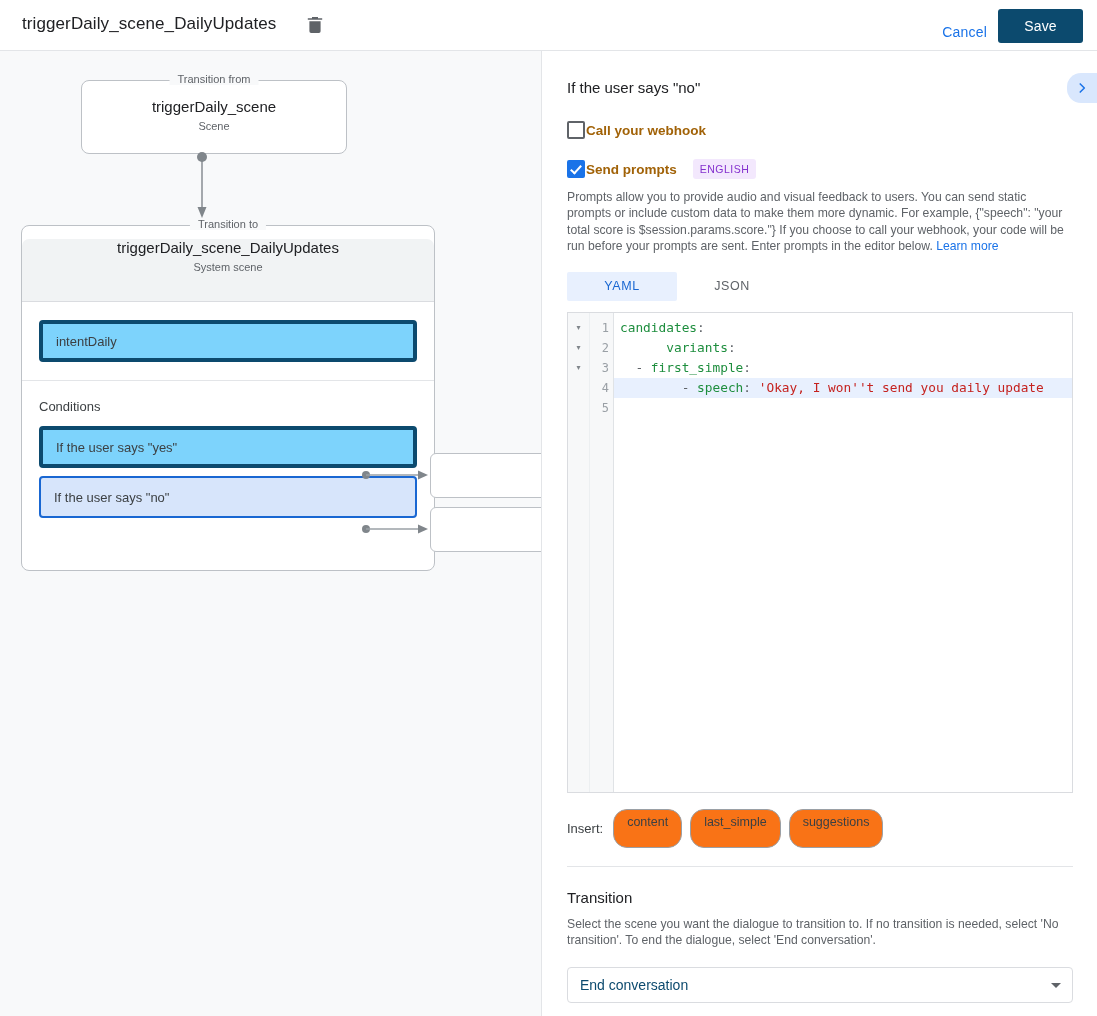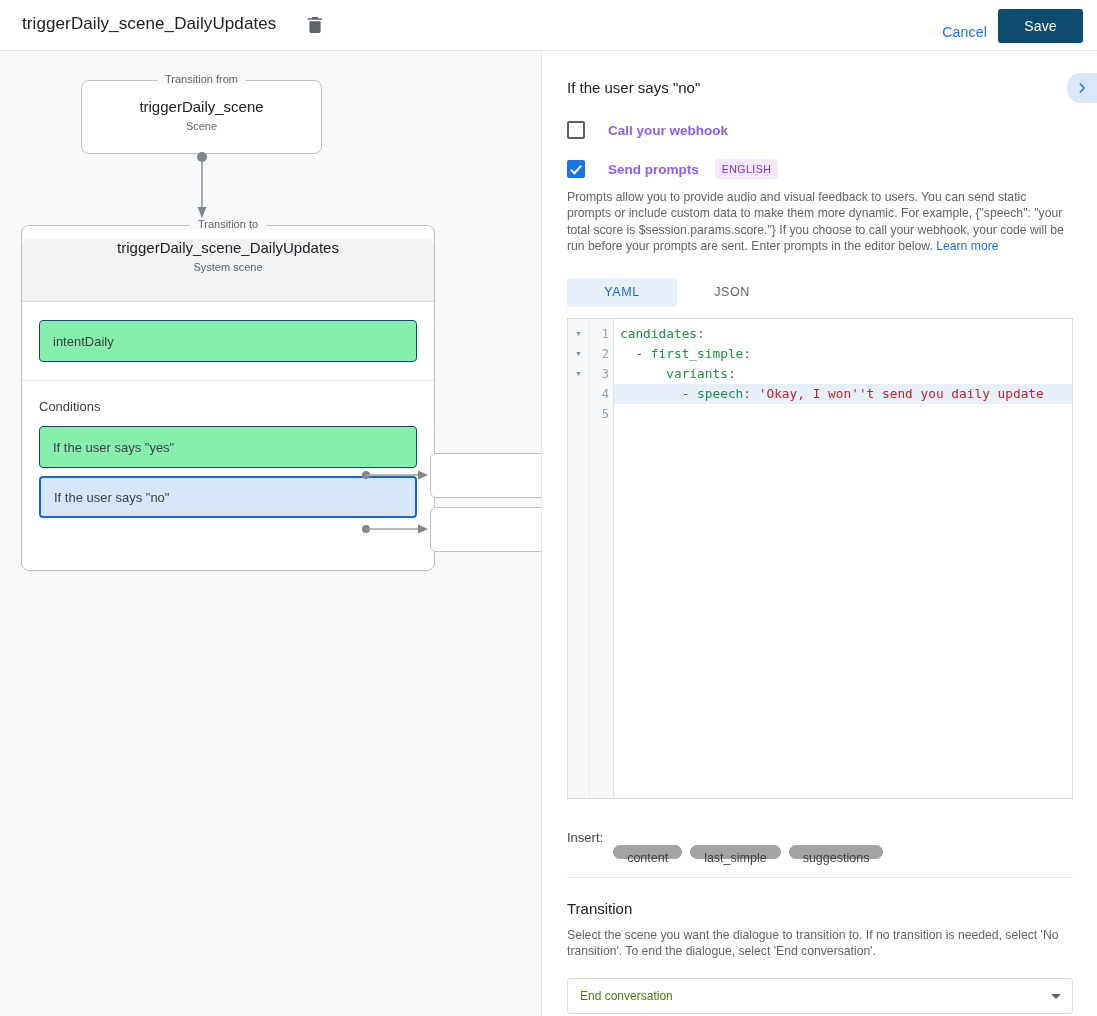--- a/index.html
+++ b/index.html
@@ -87,21 +87,21 @@
     background: #f8f9fa;
     padding: 0 8px;
     font-size: 11px;
     color: #5f6368;
     white-space: nowrap;
   }
 
   
   #card-from {
     left: 81px; top: 29px;
-    width: 241px; height: 74px;
+    width: 266px; height: 74px;
   }
   #card-from .fieldset-legend { left: 50%; transform: translateX(-50%); }
   .node-title {
     text-align: center;
     font-size: 15px;
     color: #202124;
     margin-top: 17px;
   }
   .node-sub {
     text-align: center;
@@ -137,23 +137,23 @@
     border-bottom: 1px solid #e3e5e8;
   }
   .to-body-section:last-child { border-bottom: none; }
   .section-label {
     font-size: 13px;
     color: #3c4043;
     margin-bottom: 12px;
   }
   .inner-box {
     height: 42px;
-    border: 1px solid #0c4a6e;
+    border: 4px solid #0c4a6e;
     border-radius: 4px;
-    background: #86efac;
+    background: #7dd3fc;
     display: flex;
     align-items: center;
     padding-left: 13px;
     font-size: 13px;
     color: #3c4043;
     box-sizing: border-box;
     cursor: pointer;
   }
   .inner-box + .inner-box { margin-top: 8px; }
   .inner-box.selected {
@@ -238,24 +238,24 @@
   .cb.checked::after {
     content: "";
     position: absolute;
     left: 4px; top: 1px;
     width: 4px; height: 9px;
     border: solid #ffffff;
     border-width: 0 2px 2px 0;
     transform: rotate(42deg);
   }
   .check-label {
-    margin-left: 23px;
+    margin-left: 1px;
     font-size: 13.5px;
     font-weight: bold;
-    color: #8b5cf6;
+    color: #a16207;
   }
   .lang-badge {
     margin-left: 16px;
     background: #f3e8fd;
     color: #8430ce;
     font-size: 10.5px;
     letter-spacing: .5px;
     padding: 4px 7px;
     border-radius: 3px;
     font-weight: 500;
@@ -267,21 +267,21 @@
     color: #5f6368;
   }
   .link {
     color: #1a73e8;
     cursor: pointer;
     text-decoration: none;
   }
 
   
   .tabs {
-    margin-top: 24px;
+    margin-top: 18px;
     display: flex;
   }
   .tab {
     width: 110px;
     height: 29px;
     line-height: 29px;
     text-align: center;
     font-size: 12.5px;
     font-weight: 500;
     letter-spacing: .6px;
@@ -360,30 +360,29 @@
     align-items: center;
   }
   .insert-label {
     font-size: 13px;
     color: #3c4043;
     margin-right: 10px;
   }
   .chip {
     border: 1px solid #9aa0a6;
     border-radius: 14px;
-    height: 14px;
+    height: 39px;
     line-height: 25px;
     padding: 0 13px;
     font-size: 12.5px;
     color: #3c4043;
     margin-right: 8px;
     cursor: pointer;
-    background: #a3a3a3;
-    box-sizing: border-box;
-    margin-top: 30px;
+    background: #f97316;
+    box-sizing: border-box;
   }
 
   .panel-divider {
     margin-top: 18px;
     height: 1px;
     background: #e3e5e8;
   }
 
   .section-bottom {
     padding: 22px 24px 0 24px;
@@ -399,22 +398,22 @@
     color: #5f6368;
   }
   .select-box {
     margin-top: 18px;
     height: 36px;
     border: 1px solid #dadce0;
     border-radius: 4px;
     display: flex;
     align-items: center;
     padding: 0 12px;
-    font-size: 12px;
-    color: #4d7c0f;
+    font-size: 14px;
+    color: #0c4a6e;
     cursor: pointer;
     box-sizing: border-box;
     position: relative;
   }
   .caret {
     position: absolute;
     right: 11px; top: 15px;
     width: 0; height: 0;
     border-left: 5px solid transparent;
     border-right: 5px solid transparent;
@@ -524,22 +523,22 @@
       </div>
       <div class="gutter-num">
         <div class="num-cell">1</div>
         <div class="num-cell">2</div>
         <div class="num-cell">3</div>
         <div class="num-cell">4</div>
         <div class="num-cell">5</div>
       </div>
       <div class="code-area">
         <div class="code-line"><span></span><span class="tok-punct"></span><span class="tok-key">candidates</span><span class="tok-punct">:</span><span class="tok-str"></span></div>
+        <div class="code-line"><span>      </span><span class="tok-punct"></span><span class="tok-key">variants</span><span class="tok-punct">:</span><span class="tok-str"></span></div>
         <div class="code-line"><span>  </span><span class="tok-punct">- </span><span class="tok-key">first_simple</span><span class="tok-punct">:</span><span class="tok-str"></span></div>
-        <div class="code-line"><span>      </span><span class="tok-punct"></span><span class="tok-key">variants</span><span class="tok-punct">:</span><span class="tok-str"></span></div>
         <div class="code-line hl"><span>        </span><span class="tok-punct">- </span><span class="tok-key">speech</span><span class="tok-punct">: </span><span class="tok-str">'Okay, I won''t send you daily update</span></div>
         <div class="code-line"><span></span></div>
       </div>
     </div>
 
     <div class="insert-row">
       <div class="insert-label">Insert:</div>
       <div class="chip">content</div>
       <div class="chip">last_simple</div>
       <div class="chip">suggestions</div>

